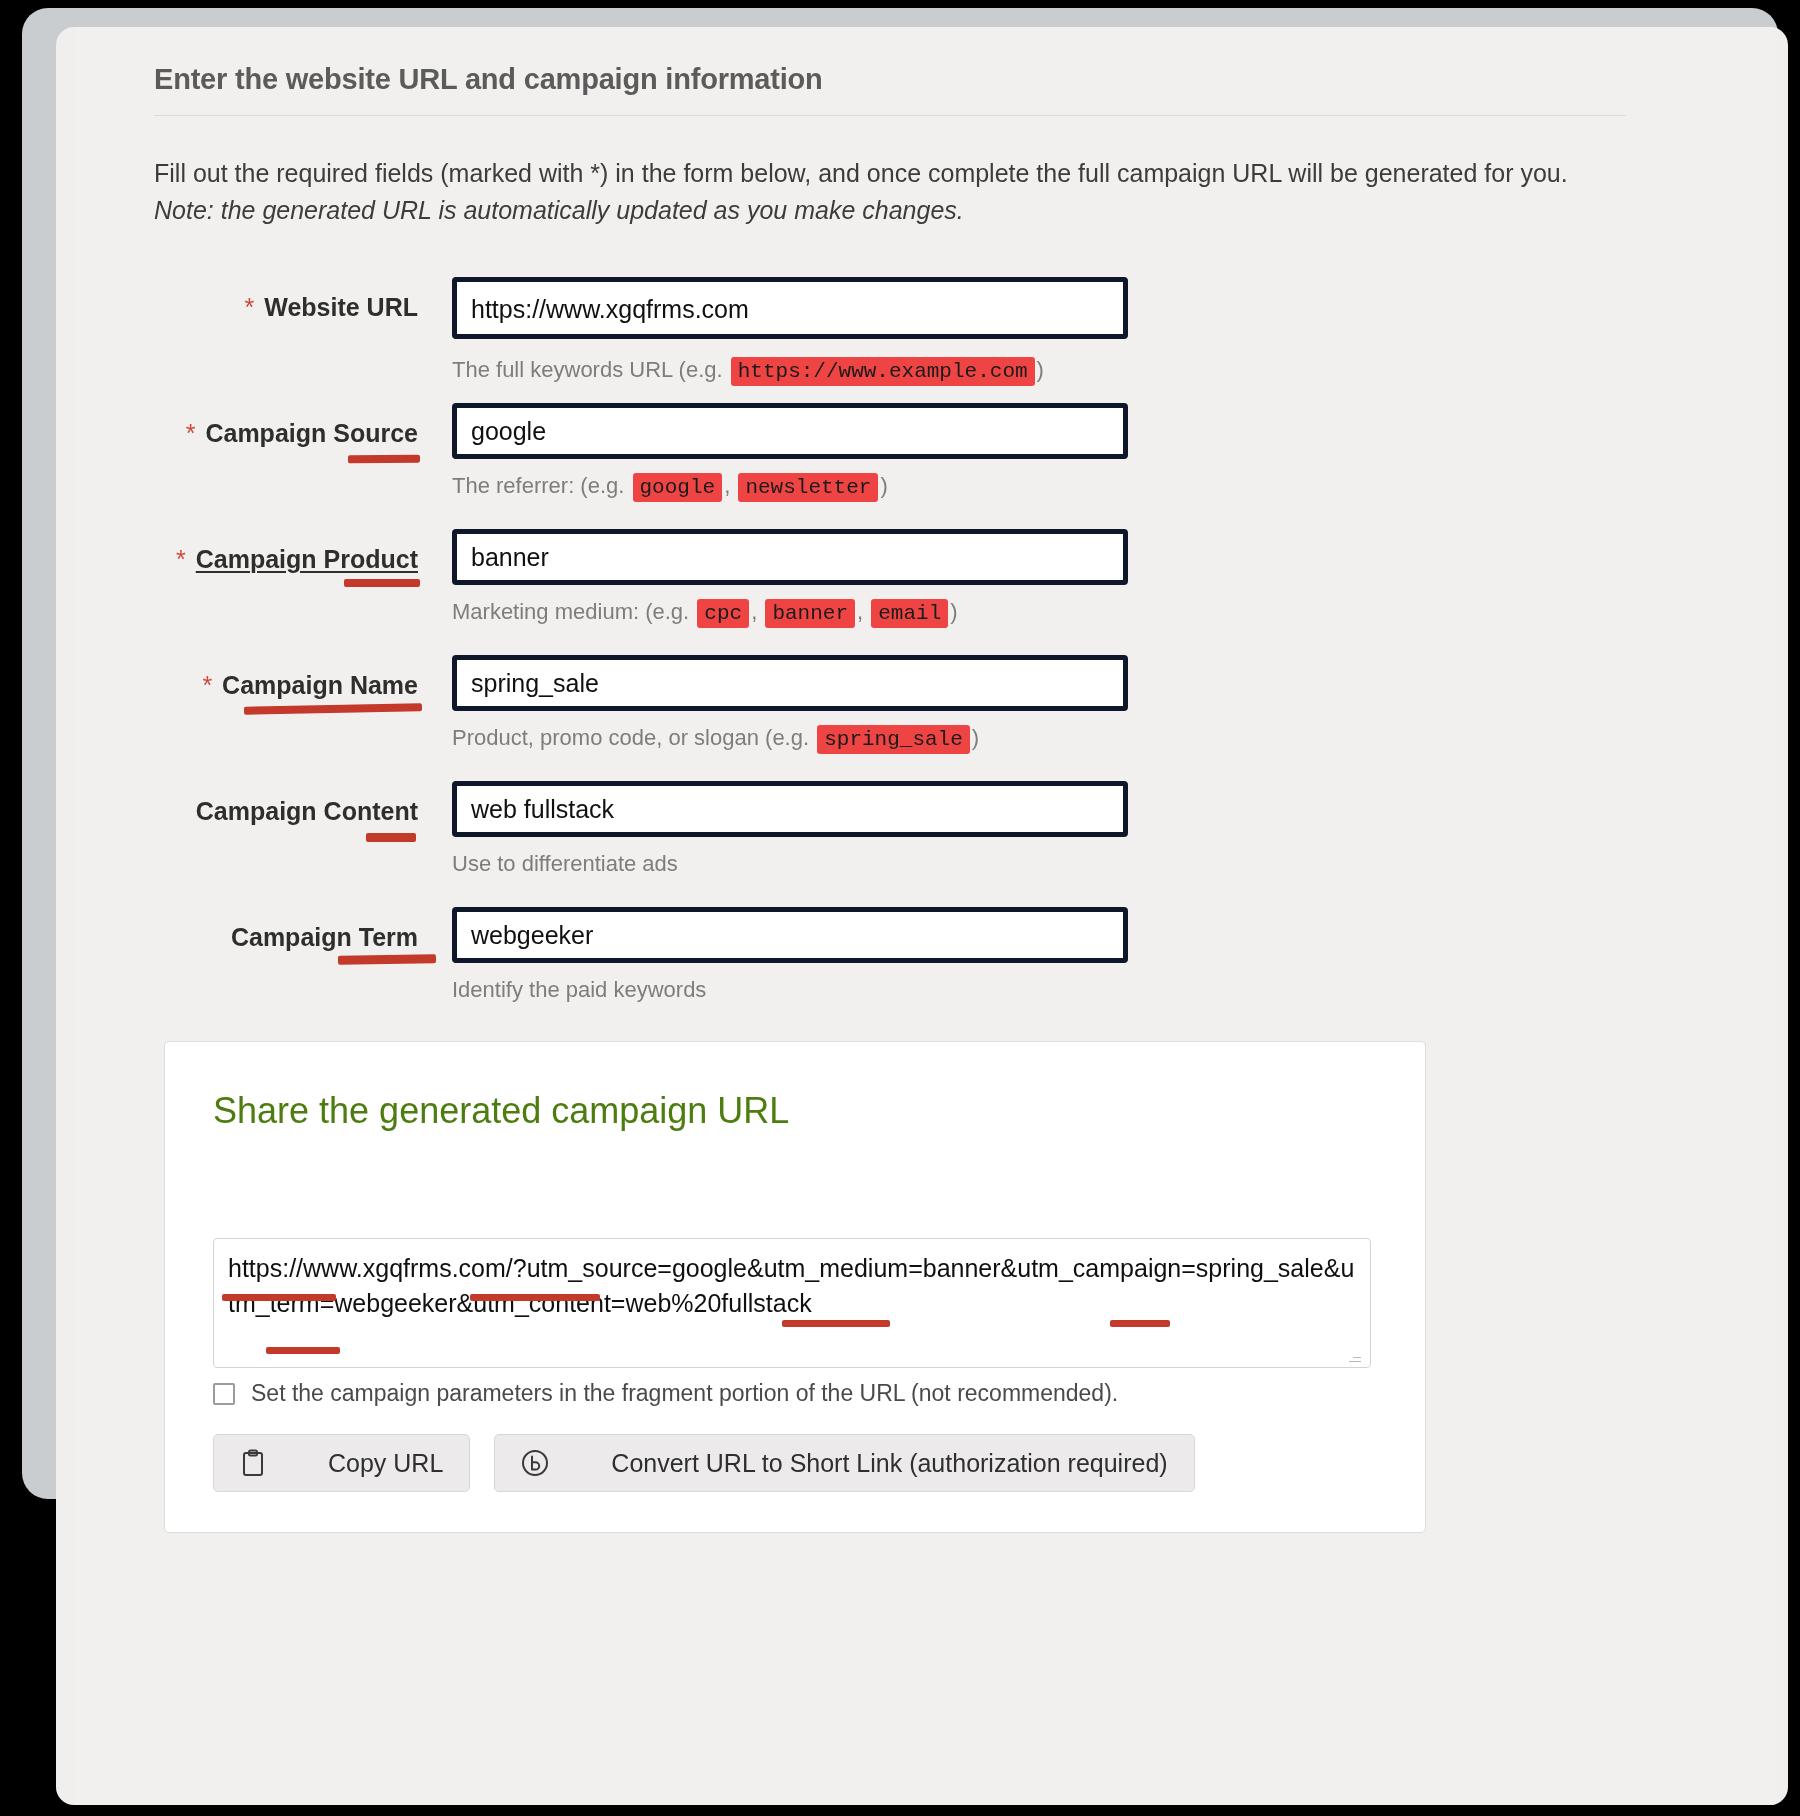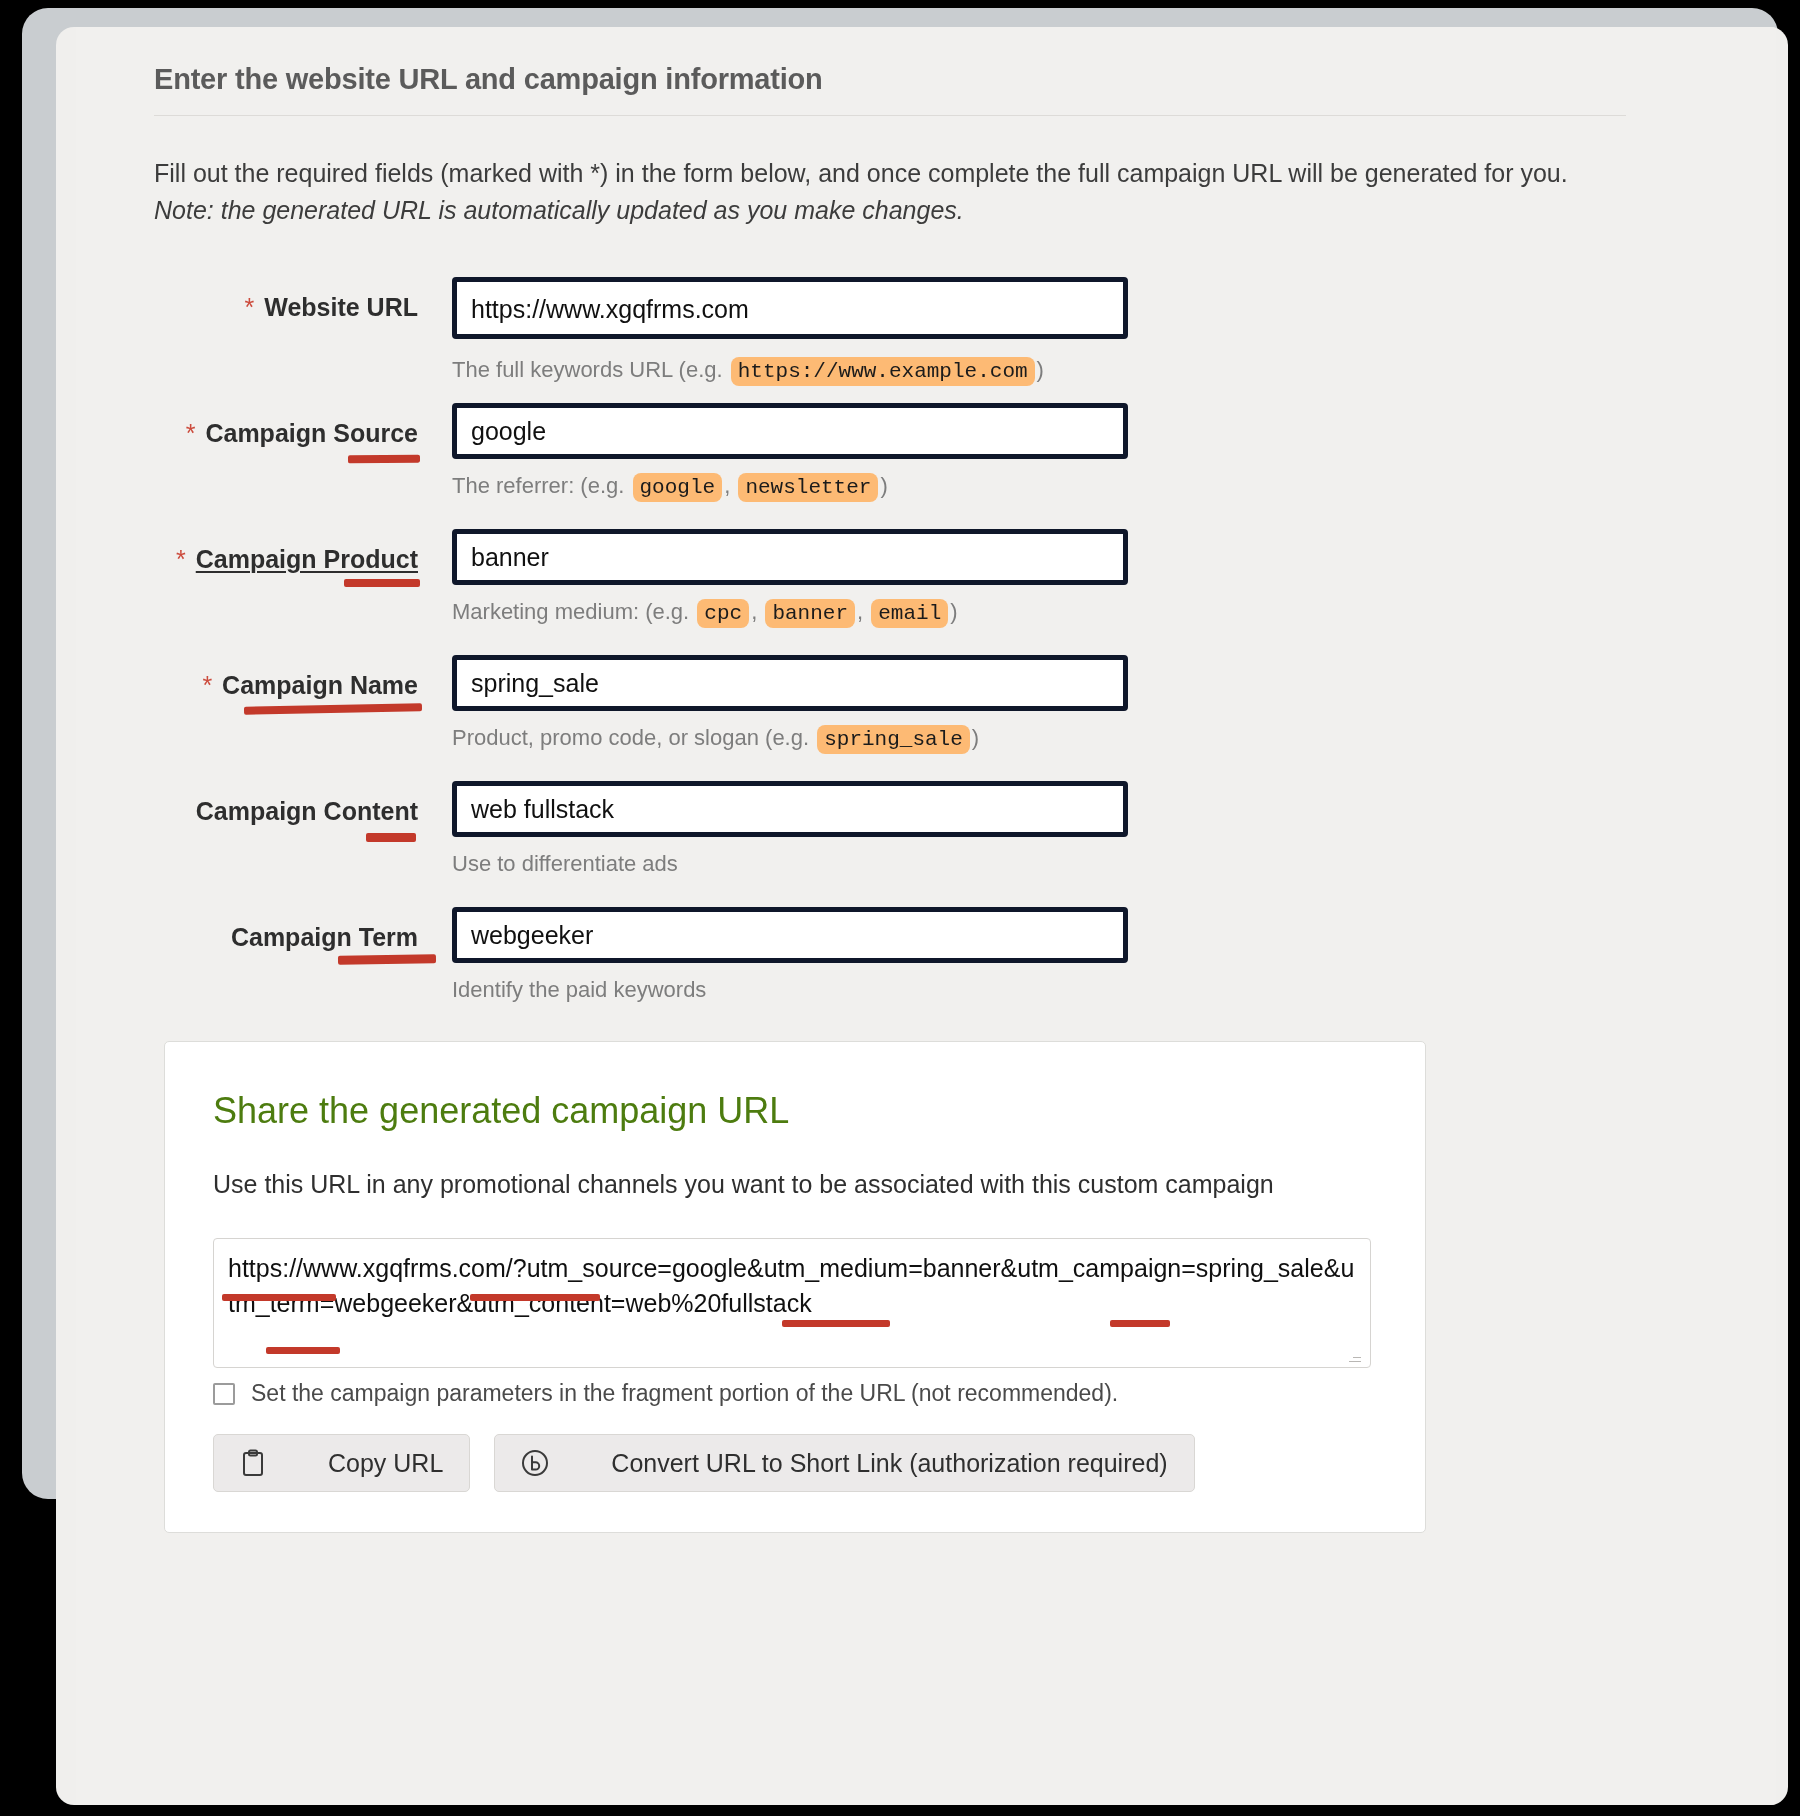--- a/index.html
+++ b/index.html
@@ -140,23 +140,23 @@
   }
   .hint {
     margin-top: 14px;
     font-size: 22px;
     color: #7d7d7d;
     white-space: nowrap;
   }
   code.chip {
     font-family: "Liberation Mono", monospace;
     font-size: 21px;
-    background: #fdba74;
+    background: #ef4444;
     color: #1b1b1b;
-    border-radius: 8px;
+    border-radius: 3px;
     padding: 3px 7px;
     margin: 0 2px;
   }
 
   
   .mark {
     position: absolute;
     background: #c3392a;
     border-radius: 2px;
     pointer-events: none;
@@ -372,21 +372,20 @@
 
           <div class="mark m-source"></div>
           <div class="mark m-medium"></div>
           <div class="mark m-name"></div>
           <div class="mark m-term"></div>
           <div class="mark m-content"></div>
         </div>
 
         <div class="share">
           <div class="share-title">Share the generated campaign URL</div>
-          <div class="share-desc">Use this URL in any promotional channels you want to be associated with this custom campaign</div>
 
           <textarea class="url-box" style="">https://www.xgqfrms.com/?utm_source=google&amp;utm_medium=banner&amp;utm_campaign=spring_sale&amp;utm_term=webgeeker&amp;utm_content=web%20fullstack</textarea>
           <div class="url-corner">
               <i></i>
               <i></i>
             </div>
 
           <div class="cb-row">
             <span class="cb"></span>
             <span class="cb-label">Set the campaign parameters in the fragment portion of the URL (not recommended).</span>

